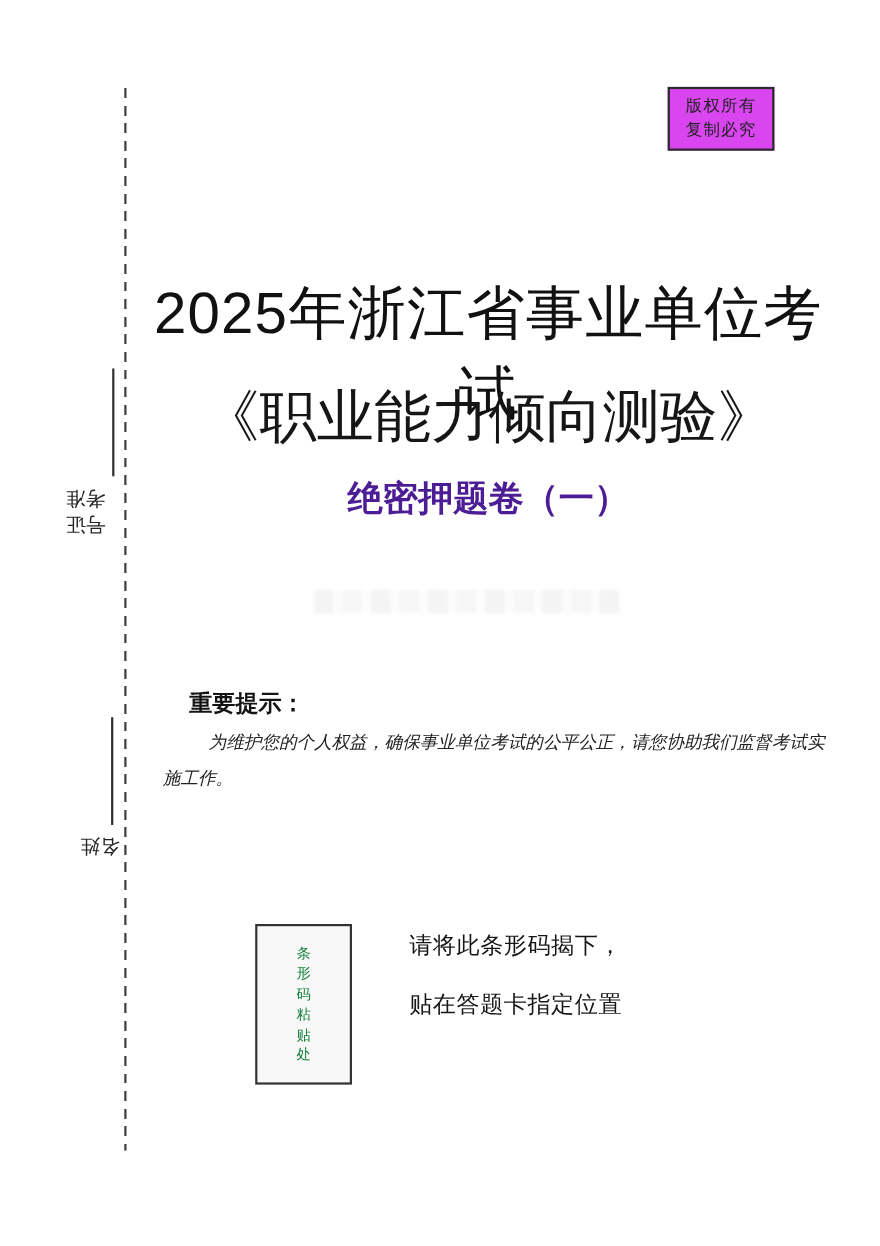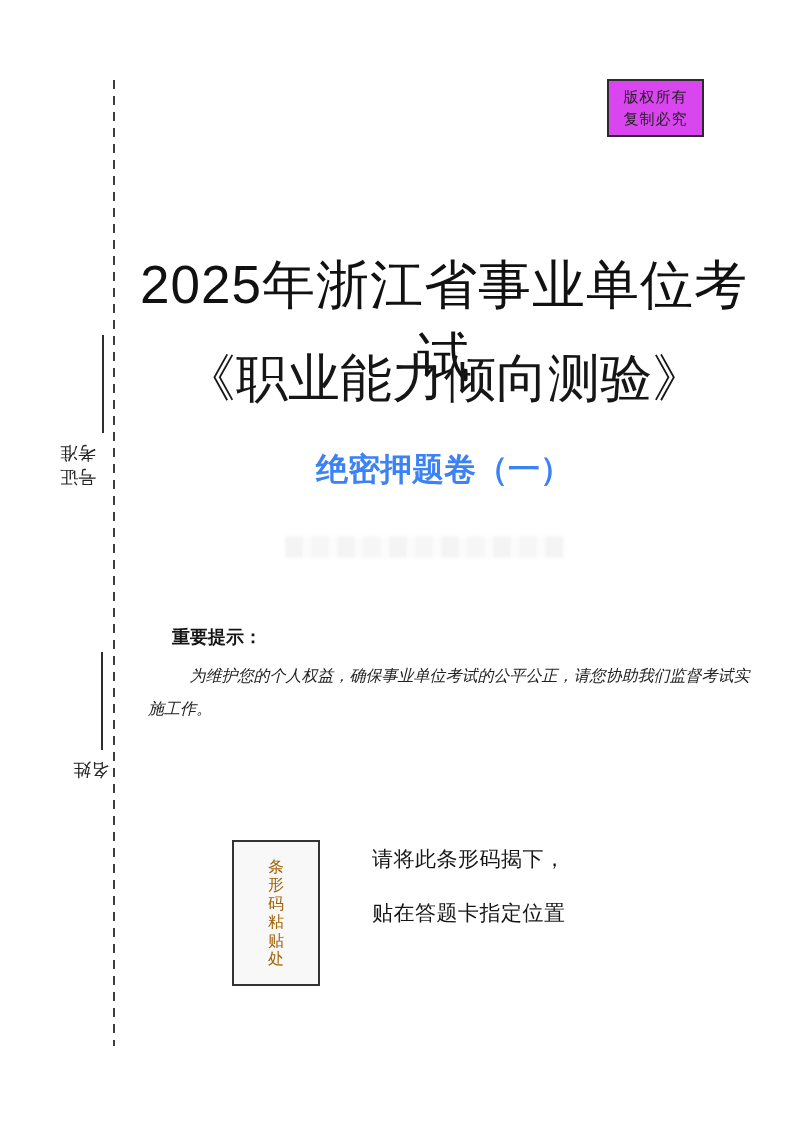--- a/index.html
+++ b/index.html
@@ -55,56 +55,56 @@
     position: absolute; left: 0; width: 100%; top: 250px;
     text-align: center; font-size: 53px; font-weight: 400;
     letter-spacing: 1px; color: #111;
   }
   .subtitle {
     position: absolute; left: 0; width: 100%; top: 344px;
     text-align: center; font-size: 52px; font-weight: 400;
     font-family: "Liberation Serif", serif; color: #161616;
   }
   .paper-label {
-    position: absolute; left: 0; width: 100%; top: 448px;
-    text-align: center; font-size: 32px; font-weight: 700; color: #3b82f6;
+    position: absolute; left: 0; width: 100%; top: 432px;
+    text-align: center; font-size: 32px; font-weight: 700; color: #4c1d95;
   }
 
   
   .faded-line {
     position: absolute; left: 285px; top: 536px; width: 280px; height: 22px;
     background: repeating-linear-gradient(90deg,
       #f2f2f2 0 18px, #fbfbfb 18px 26px, #f5f5f5 26px 44px, #fcfcfc 44px 52px);
     filter: blur(1.5px); opacity: 0.8;
   }
 
   
   .notice-heading {
     position: absolute; left: 172px; top: 625px;
-    font-size: 18px; font-weight: 700; color: #141414;
+    font-size: 21px; font-weight: 700; color: #141414;
   }
   .para {
     position: absolute;
     font-family: "Liberation Serif", serif; font-style: italic;
     font-size: 16px; line-height: 33px; color: #222;
   }
   .para.p1 { left: 148px; top: 659px; width: 614px; text-indent: 2.6em; }
   .para.p2 { left: 144px; top: 735px; width: 632px; text-indent: 1.9em; }
 
   
   .barcode-box {
     position: absolute; left: 232px; top: 840px;
     width: 84px; height: 142px;
     border: 2px solid #333;
     background: #f8f8f8;
     display: flex; align-items: center; justify-content: center;
   }
   .barcode-box .v-label {
-    width: 17px; font-size: 16px; line-height: 18.5px;
-    word-break: break-all; text-align: center; color: #a16207;
+    width: 17px; font-size: 13px; line-height: 18.5px;
+    word-break: break-all; text-align: center; color: #15803d;
   }
   .barcode-instr {
     position: absolute; left: 372px;
     font-size: 21px; letter-spacing: 0.5px; color: #161616; font-weight: 500;
   }
   .barcode-instr.l1 { top: 845px; }
   .barcode-instr.l2 { top: 899px; }
 </style>
 </head>
 <body>

